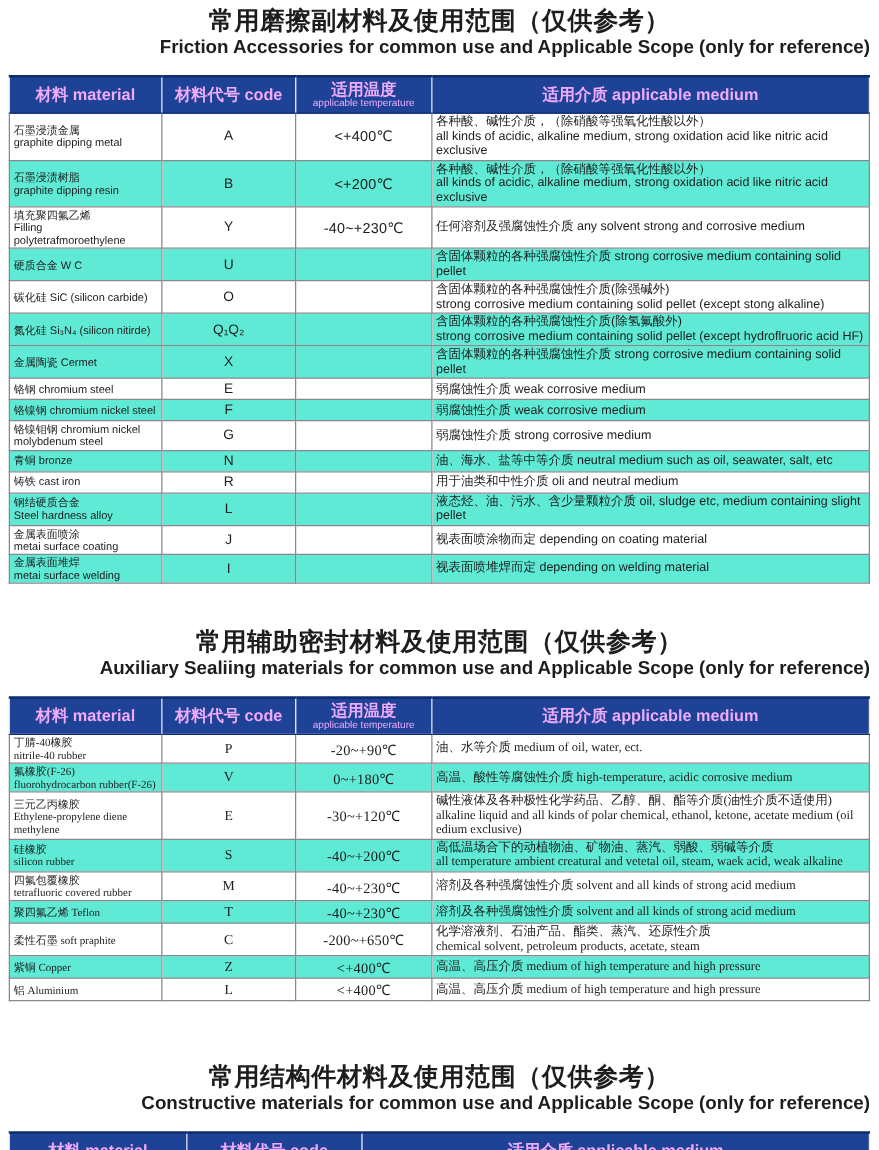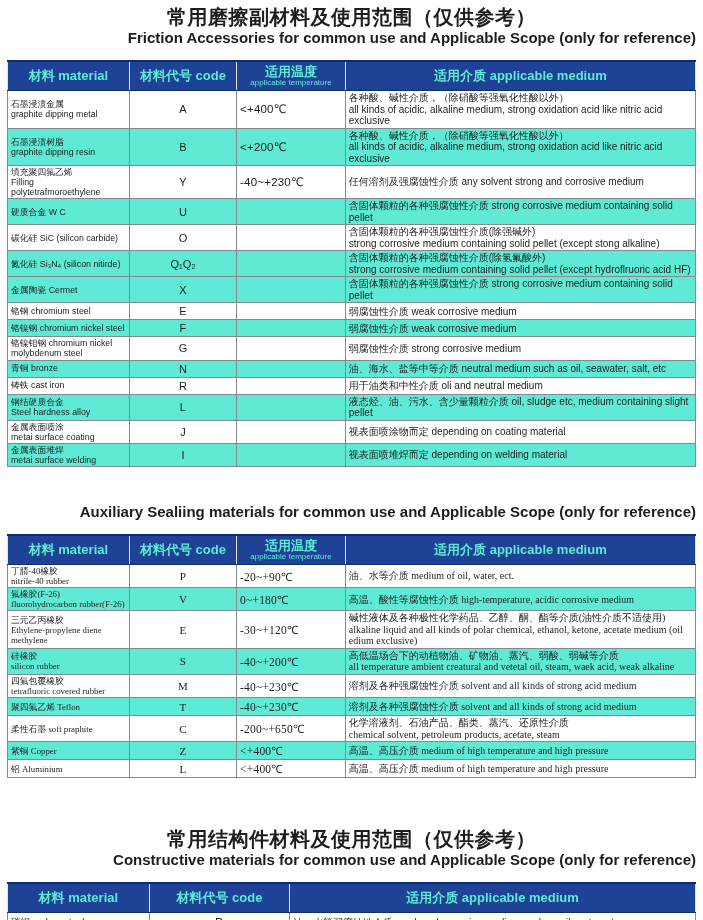--- a/index.html
+++ b/index.html
@@ -19,34 +19,34 @@
   }
   .title-en {
     margin:0 0 13px 0; text-align:right; font-size:15px; font-weight:700;
     line-height:1.2;
   }
   table.mat {
     width:100%; border-collapse:collapse; table-layout:fixed;
     border:1px solid #4a4e54;
   }
   table.mat th {
-    background:#1e4296; color:#5eead4; padding:2px 2px;
+    background:#1e4296; color:#f0abfc; padding:2px 2px;
     border:1px solid #dfe3ec; border-top:2px solid #0e2d6e; border-bottom:1px solid #0e2d6e;
     vertical-align:middle; height:24px;
   }
   .th-main { font-size:13px; font-weight:700; line-height:1.05; display:block; }
   .th-sub  { font-size:8px;  font-weight:400; line-height:1.05; display:block; margin-top:0px; }
   table.mat td {
     border:1px solid #85888d; background:#ffffff; vertical-align:middle;
     padding:1px 3px; overflow:hidden;
   }
   table.mat tr.alt td { background:#5eead4; }
   td.c-material { font-size:8.8px;  line-height:1.15; white-space:pre-line; }
   td.c-code     { font-size:11px;   text-align:center; }
-  td.c-temp     { font-size:11.5px; text-align:left; letter-spacing:0.2px; }
+  td.c-temp     { font-size:11.5px; text-align:center; letter-spacing:0.2px; }
   td.c-medium   { font-size:10px;  line-height:1.15; white-space:pre-line; padding:1px 5px; }
   .s0 td { height:14px; }
   .s1 td { height:15px;font-family:Liberation Serif, serif; }
   .s2 td { height:17px; }
   .s2 td.c-material { font-size:9.5px; }
   .s2 td.c-code   { font-size:12px; }
   .s2 td.c-medium { font-size:10px; }
   
   col.w-mat4 { width:17.7%; } col.w-code4 { width:15.6%; } col.w-temp4 { width:15.8%; } col.w-med4 { width:50.9%; }
   col.w-mat3 { width:20.6%; } col.w-code3 { width:20.4%; } col.w-med3 { width:59%; }
@@ -183,20 +183,21 @@
 metai surface welding</td>
             <td class="c-code">I</td>
             <td class="c-temp"></td>
             <td class="c-medium">视表面喷堆焊而定 depending on welding material</td>
           </tr>
         </tbody>
       </table>
   </div>
 
   <div class="section">
+    <h1 class="title-zh">常用辅助密封材料及使用范围（仅供参考）</h1>
     <h2 class="title-en">Auxiliary Sealiing materials  for common use and Applicable Scope (only for reference)</h2>
     <table class="mat s1">
         <colgroup>
           <col class="w-mat4">
           <col class="w-code4">
           <col class="w-temp4">
           <col class="w-med4">
         </colgroup>
         <thead>
           <tr>

